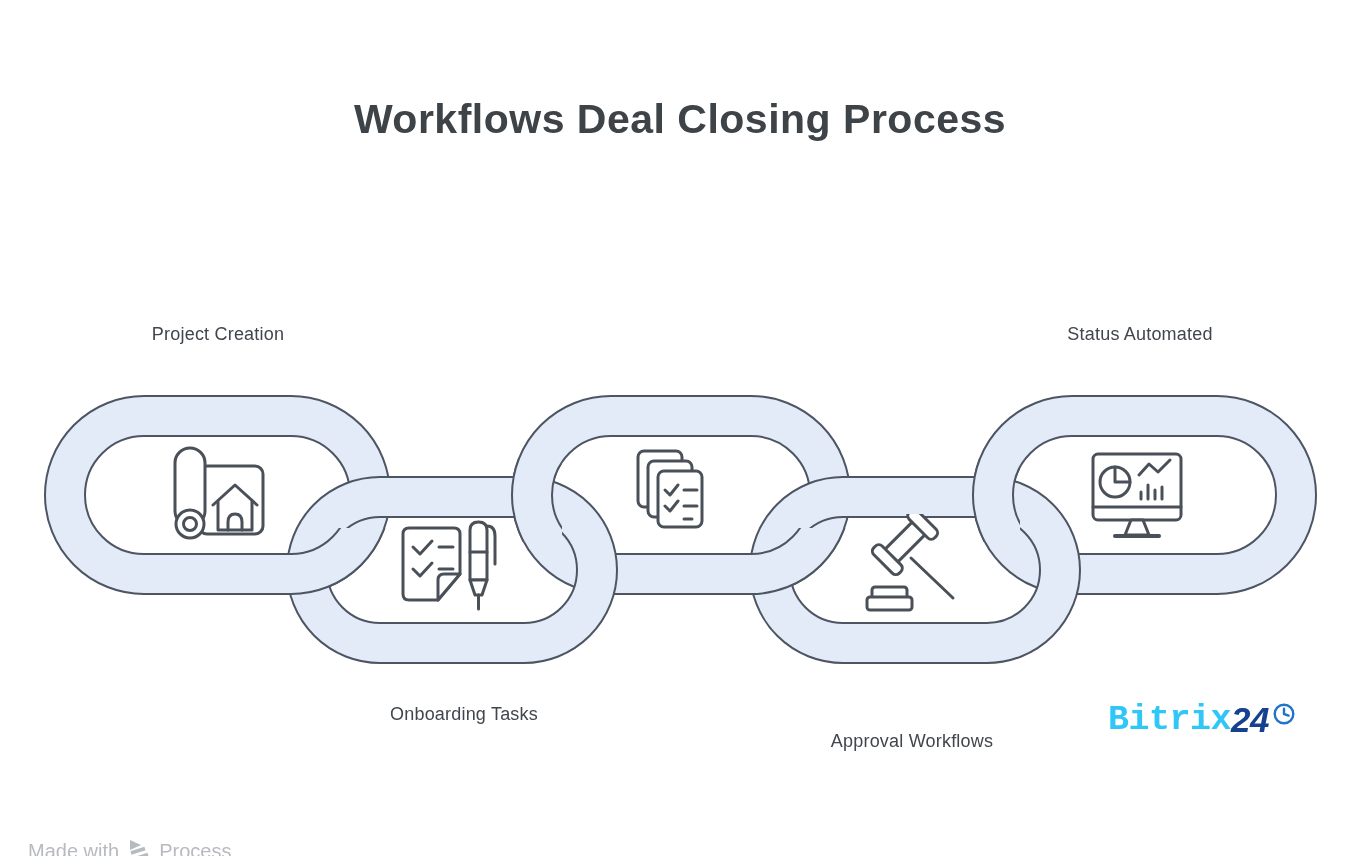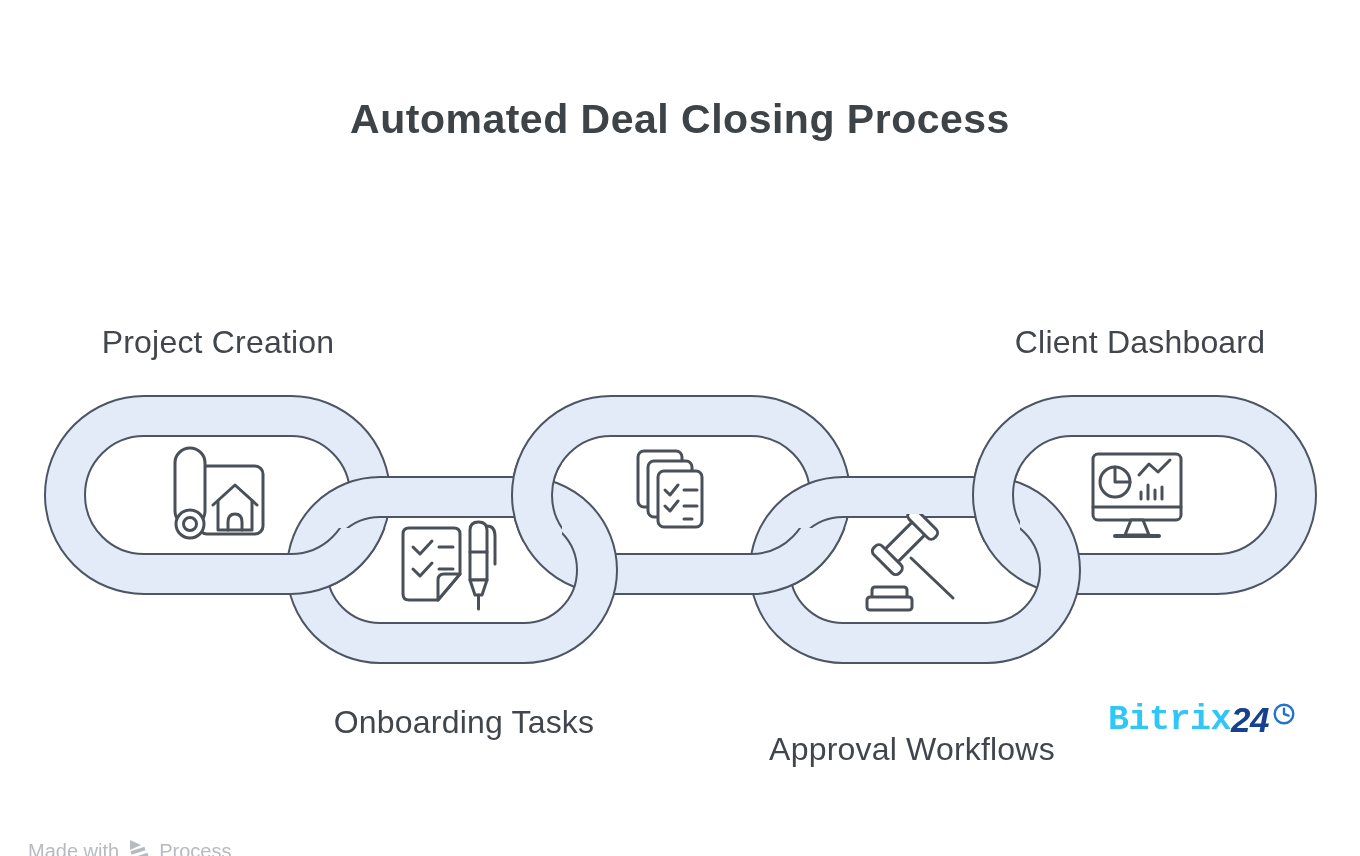--- a/index.html
+++ b/index.html
@@ -19,21 +19,21 @@
     text-align:center; font-size:41px; font-weight:700;
     color:var(--title-color); letter-spacing:.5px;
   }
   .chain{position:absolute; left:0; top:0;}
   .ring{fill:var(--chain-fill); stroke:var(--chain-stroke); stroke-width:2; fill-rule:evenodd;}
   .icon{position:absolute; width:100px; height:100px;}
   .icon .st{fill:none; stroke:var(--icon-stroke); stroke-width:3; stroke-linecap:round; stroke-linejoin:round;}
   .icon .wf{fill:#fff; stroke:var(--icon-stroke); stroke-width:3; stroke-linecap:round; stroke-linejoin:round;}
   .step-label{
     position:absolute; transform:translateX(-50%); white-space:nowrap;
-    font-size:32px; color:var(--label-color); letter-spacing:.2px;text-align:center;
+    font-size:18px; color:var(--label-color); letter-spacing:.2px;text-align:center;
   }
   .bitrix{
     position:absolute; left:1108px; top:700px; white-space:nowrap;
     font-size:35px; font-weight:700; letter-spacing:-.5px;
     display:flex; align-items:flex-start;
   }
   .bx-light{color:var(--bitrix-light);font-family:Liberation Mono, monospace;}
   .bx-dark{color:var(--bitrix-dark);font-style:italic;}
   .bx-clock{margin-left:3px; margin-top:2px;}
   .bx-clock circle,.bx-clock path{stroke:var(--bitrix-clock); fill:none; stroke-width:2.4; stroke-linecap:round;}
@@ -43,21 +43,21 @@
     font-size:20px; color:var(--watermark-color);margin-top:36px;
   }
   .napkin-glyph .bar{stroke:var(--watermark-color); stroke-width:3.6; stroke-linecap:butt;}
   .napkin-glyph .tri{fill:var(--watermark-color);}
 </style>
 </head>
 <body>
 
 <div class="canvas">
 
-  <div class="title">Automated Deal Closing Process</div>
+  <div class="title">Workflows Deal Closing Process</div>
 
   <svg class="chain" width="1360" height="856" viewBox="0 0 1360 856" aria-hidden="true">
     <defs>
       <path id="l1" class="ring" d="M144,396 L291,396 A99,99 0 0 1 291,594 L144,594 A99,99 0 0 1 144,396 Z M144,436 L291,436 A59,59 0 0 1 291,554 L144,554 A59,59 0 0 1 144,436 Z"></path>
       <path id="l3" class="ring" d="M611,396 L751,396 A99,99 0 0 1 751,594 L611,594 A99,99 0 0 1 611,396 Z M611,436 L751,436 A59,59 0 0 1 751,554 L611,554 A59,59 0 0 1 611,436 Z"></path>
       <path id="l5" class="ring" d="M1072,396 L1217,396 A99,99 0 0 1 1217,594 L1072,594 A99,99 0 0 1 1072,396 Z M1072,436 L1217,436 A59,59 0 0 1 1217,554 L1072,554 A59,59 0 0 1 1072,436 Z"></path>
       <path id="l2" class="ring" d="M380,477 L524,477 A93,93 0 0 1 524,663 L380,663 A93,93 0 0 1 380,477 Z M380,517 L524,517 A53,53 0 0 1 524,623 L380,623 A53,53 0 0 1 380,517 Z"></path>
       <path id="l4" class="ring" d="M843,477 L987,477 A93,93 0 0 1 987,663 L843,663 A93,93 0 0 1 843,477 Z M843,517 L987,517 A53,53 0 0 1 987,623 L843,623 A53,53 0 0 1 843,517 Z"></path>
       <clipPath id="cp1">
           <rect x="262" y="528" width="152" height="88"></rect>
@@ -156,21 +156,21 @@
     <path class="st" style="stroke-width:4" d="M28,90 L72,90"></path>
     <circle class="st" cx="28" cy="36" r="15"></circle>
     <path class="st" d="M28,36 L28,21 M28,36 L43,36"></path>
     <path class="st" d="M52,29 L62,18 L71,26 L83,14"></path>
     <path class="st" d="M54,46 L54,53 M61,39 L61,53 M68,44 L68,53 M75,41 L75,53"></path>
   </svg>
 
   <div class="step-label" style="left:218px;  top:324px;">Project Creation</div>
   <div class="step-label" style="left:464px;  top:704px;">Onboarding Tasks</div>
   <div class="step-label" style="left:912px;  top:704px;margin-top:27px;">Approval Workflows</div>
-  <div class="step-label" style="left:1140px; top:324px;">Client Dashboard</div>
+  <div class="step-label" style="left:1140px; top:324px;">Status Automated</div>
 
   <div class="bitrix">
     <span class="bx-light">Bitrix</span>
       <span class="bx-dark">24</span>
     <svg class="bx-clock" width="24" height="24" viewBox="0 0 24 24">
       <circle cx="12" cy="12" r="9.3"></circle>
       <path d="M12,12 L12,6.8 M12,12 L16.6,13.6"></path>
     </svg>
   </div>
 

